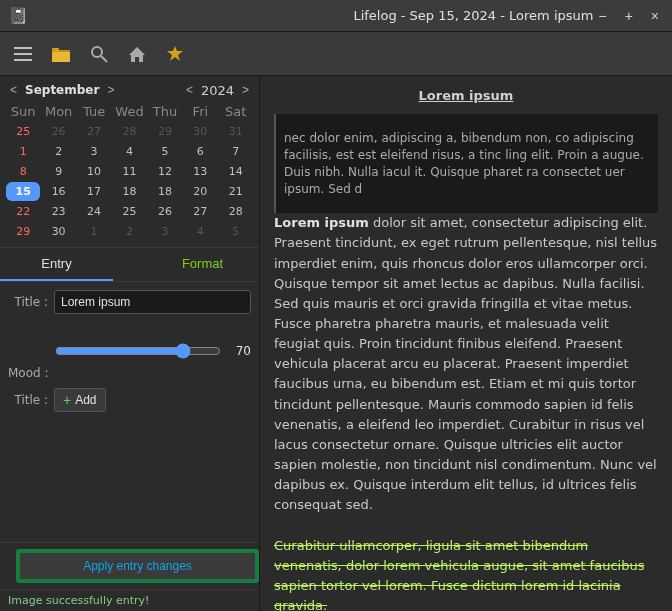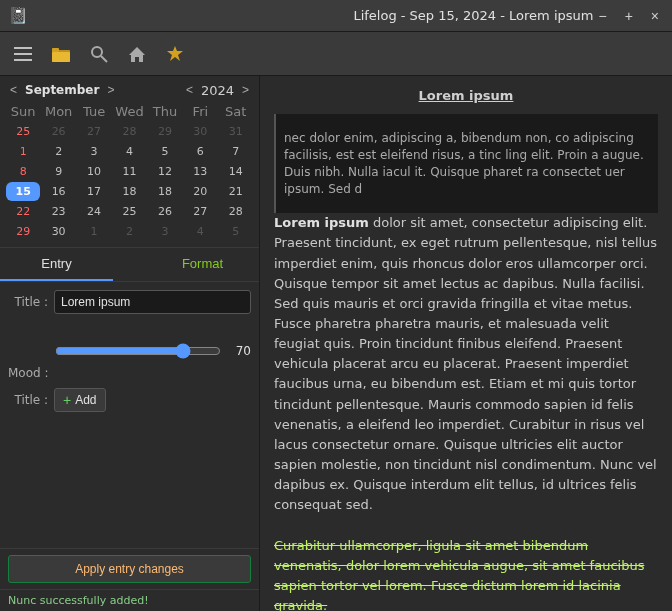--- a/index.html
+++ b/index.html
@@ -227,27 +227,28 @@
     .plus-icon { color: #66cc66; font-size: 14px; }
 
     
     .apply-btn-area {
       padding: 6px 8px;
       border-top: 1px solid #3a3a3a;
     }
     .apply-btn {
       width: 100%;
       background: #3a3a3a;
-      border: 1px solid #15803d;
+      border: 4px solid #15803d;
       border-radius: 3px;
-      color: #fdba74;
+      color: #0ea5e9;
       font-size: 12px;
       cursor: pointer;
       padding: 6px;
       text-align: center;
+      margin-left: 8px;
     }
 
     
     .status-bar {
       padding: 4px 8px;
       font-size: 11px;
       color: #88cc88;
       border-top: 1px solid #3a3a3a;
       background: #2b2b2b;
     }
@@ -448,21 +449,21 @@
           <span>Add</span>
         </button>
       </div>
     </div>
 
     <div class="apply-btn-area">
       <button class="apply-btn">Apply entry changes</button>
     </div>
 
     <div class="status-bar">
-      <span>Nunc successfully added!</span>
+      <span>Image successfully entry!</span>
     </div>
 
   </div>
 
   <div class="right-panel">
     <div class="content-area">
 
       <div class="content-title">Lorem ipsum</div>
 
       <div class="quote-block">

